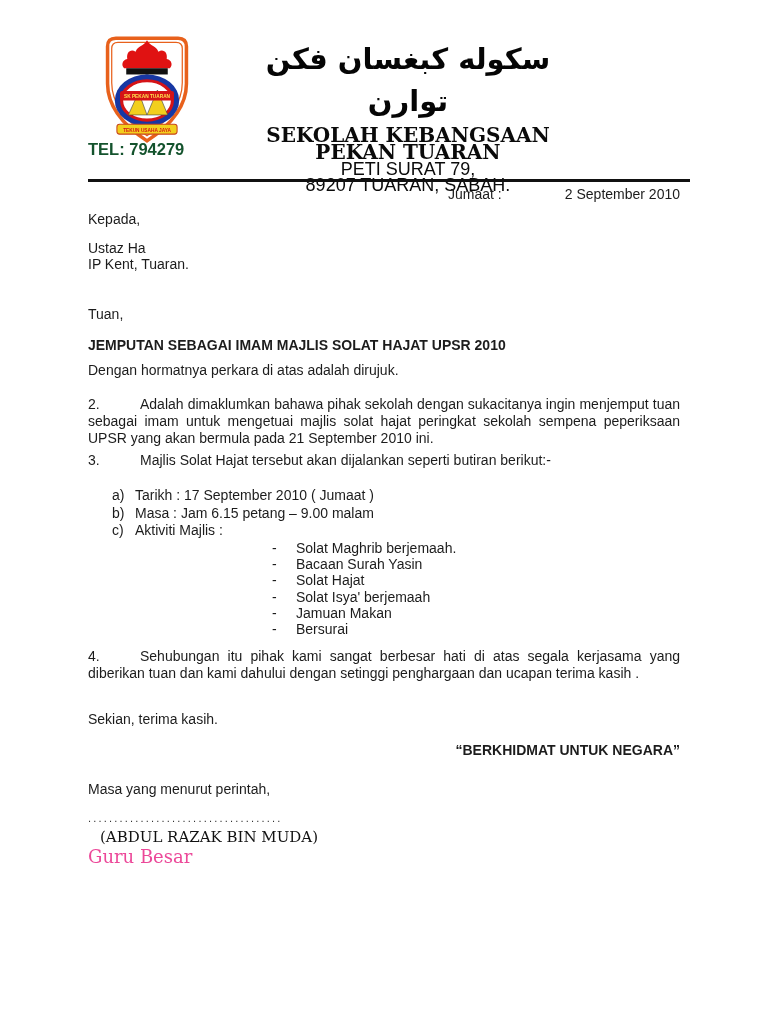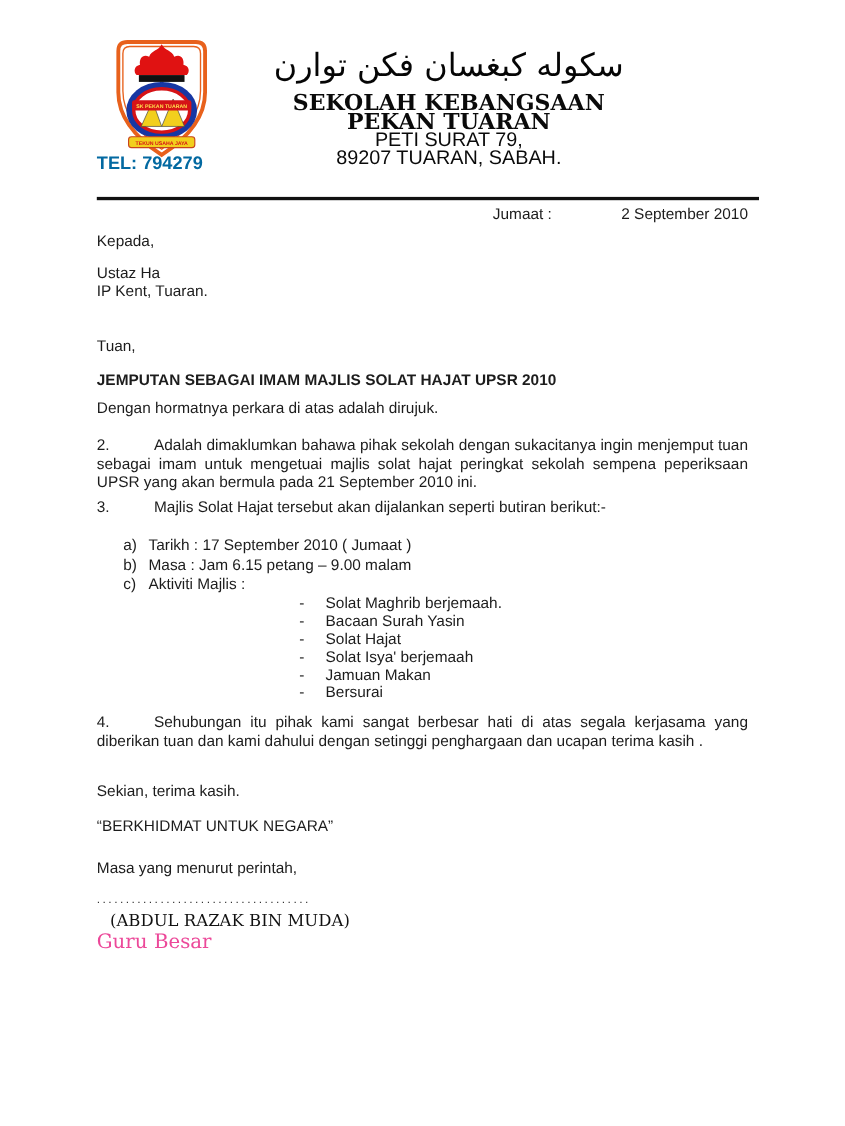--- a/index.html
+++ b/index.html
@@ -7,45 +7,45 @@
   .page {
     position:relative; width:768px; height:1024px; background:#ffffff;
     font-family:"Liberation Sans","DejaVu Sans",sans-serif;
     font-size:14px; color:#1c1c1c; overflow:hidden;
   }
   .blk { position:absolute; left:88px; width:592px; line-height:16px; }
 
   
   .crest { position:absolute; left:101px; top:34px; width:92px; height:110px; }
   .head-text { position:absolute; left:236px; top:38px; width:344px; text-align:center; }
-  .jawi { font-family:"DejaVu Sans",sans-serif; font-weight:normal; font-size:29px;
+  .jawi { font-family:"DejaVu Sans",sans-serif; font-weight:bold; font-size:29px;
           line-height:42px; direction:rtl; color:#050505; letter-spacing:1px; }
   .school-name { margin-top:5px; font-family:"DejaVu Serif","Liberation Serif",serif;
                  font-weight:bold; font-size:20px; line-height:17px; color:#0a0a0a; }
   .addr { font-weight:normal; font-size:18px; line-height:16px; color:#0a0a0a; }
-  .tel { top:141px; font-weight:bold; font-size:16.5px; color:#0369a1; }
+  .tel { top:141px; font-weight:bold; font-size:16.5px; color:#14532d; }
 
   .rule { position:absolute; left:88px; top:179px; width:602px; height:3px; background:#111; }
 
   .date-row { top:186px; height:18px; }
   .date-label { position:absolute; left:360px; }
   .date-value { position:absolute; right:0; }
 
   .para { text-align:justify; line-height:17px; }
   .pnum { display:inline-block; width:52px; }
 
   .subject { font-weight:bold; }
 
   .detail-row { padding-left:47px; line-height:17.5px; }
   .detail-label { display:inline-block; width:23px; margin-left:-23px; text-align:left; }
 
   .act-row { padding-left:184px; line-height:16.2px; }
   .act-dash { display:inline-block; width:24px; }
 
-  .motto { font-weight:normal; }
+  .motto { font-weight:bold;text-align:right; }
 
   .dots { font-size:11px; letter-spacing:2.2px; color:#333; line-height:12px; }
   .serif-name { font-family:"DejaVu Serif","Liberation Serif",serif; font-size:15px; color:#111;margin-left:12px; }
   .serif-title { font-family:"DejaVu Serif","Liberation Serif",serif; font-size:18px; color:#ec4899; }
 </style>
 </head>
 <body>
 
 <div class="page">
 

